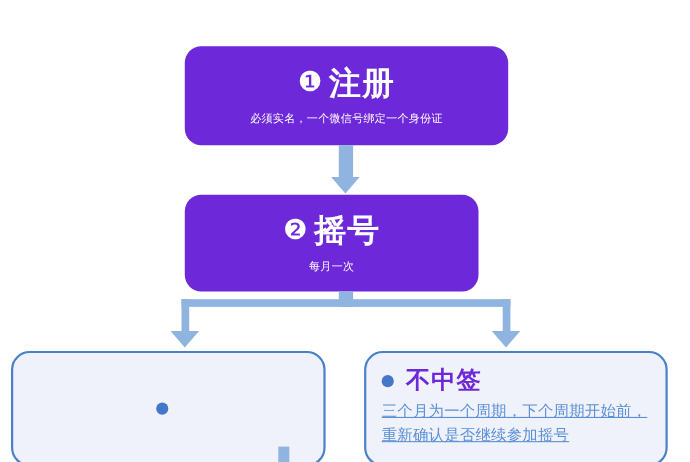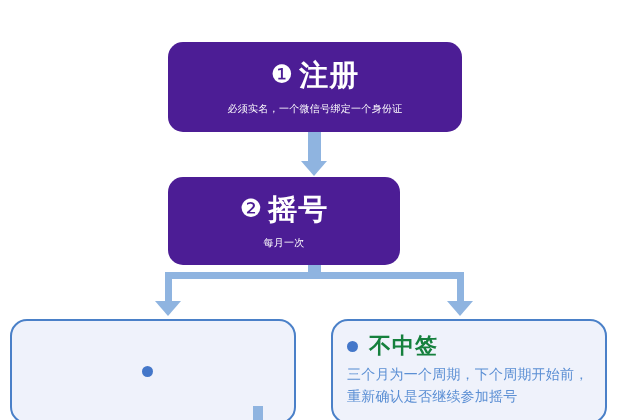--- a/index.html
+++ b/index.html
@@ -15,21 +15,21 @@
   }
   #flow {
     position: relative;
     width: 627px;
     height: 420px;
   }
 
   
   .step-box {
     position: absolute;
-    background: #4c1d95;
+    background: #6d28d9;
     border-radius: 15px;
     box-sizing: border-box;
     display: flex;
     flex-direction: column;
     align-items: center;
     justify-content: center;
   }
   .step-title {
     color: #ffffff;
     font-size: 29px;
@@ -48,21 +48,21 @@
   .step-sub {
     color: #ffffff;
     font-size: 10px;
     line-height: 1.3;
     margin-top: 9px;
     white-space: nowrap;
     letter-spacing: 0.3px;
   }
 
   #box-register { left: 168px; top: 42px;  width: 294px; height: 90px; }
-  #box-lottery  { left: 168px; top: 177px; width: 232px; height: 88px; }
+  #box-lottery  { left: 168px; top: 177px; width: 267px; height: 88px; }
 
   
   .outcome-box {
     position: absolute;
     background: #EFF2FB;
     border: 2px solid #4A80C8;
     border-radius: 17px;
     box-sizing: border-box;
   }
   #box-win {
@@ -70,21 +70,21 @@
     display: flex;
     align-items: center;
     justify-content: center;
   }
   #box-lose {
     left: 331px; top: 319px; width: 276px; height: 105px;
     padding: 10px 14px 0 14px;
   }
 
   .outcome-head {
-    color: #15803d;
+    color: #6d28d9;
     font-size: 22px;
     font-weight: bold;
     letter-spacing: 1px;
     display: flex;
     align-items: center;
     white-space: nowrap;
   }
   .bullet {
     display: inline-block;
     width: 11px;
@@ -93,20 +93,21 @@
     background: #4477C9;
     margin-right: 11px;
     flex: none;
   }
   .outcome-sub {
     color: #5B8FD4;
     font-size: 14px;
     line-height: 1.55;
     margin-top: 3px;
     letter-spacing: 0.2px;
+    text-decoration: underline;
   }
 
   
   .conn {
     position: absolute;
     background: #8FB4E0;
   }
   .arrow-head {
     position: absolute;
     width: 0;

